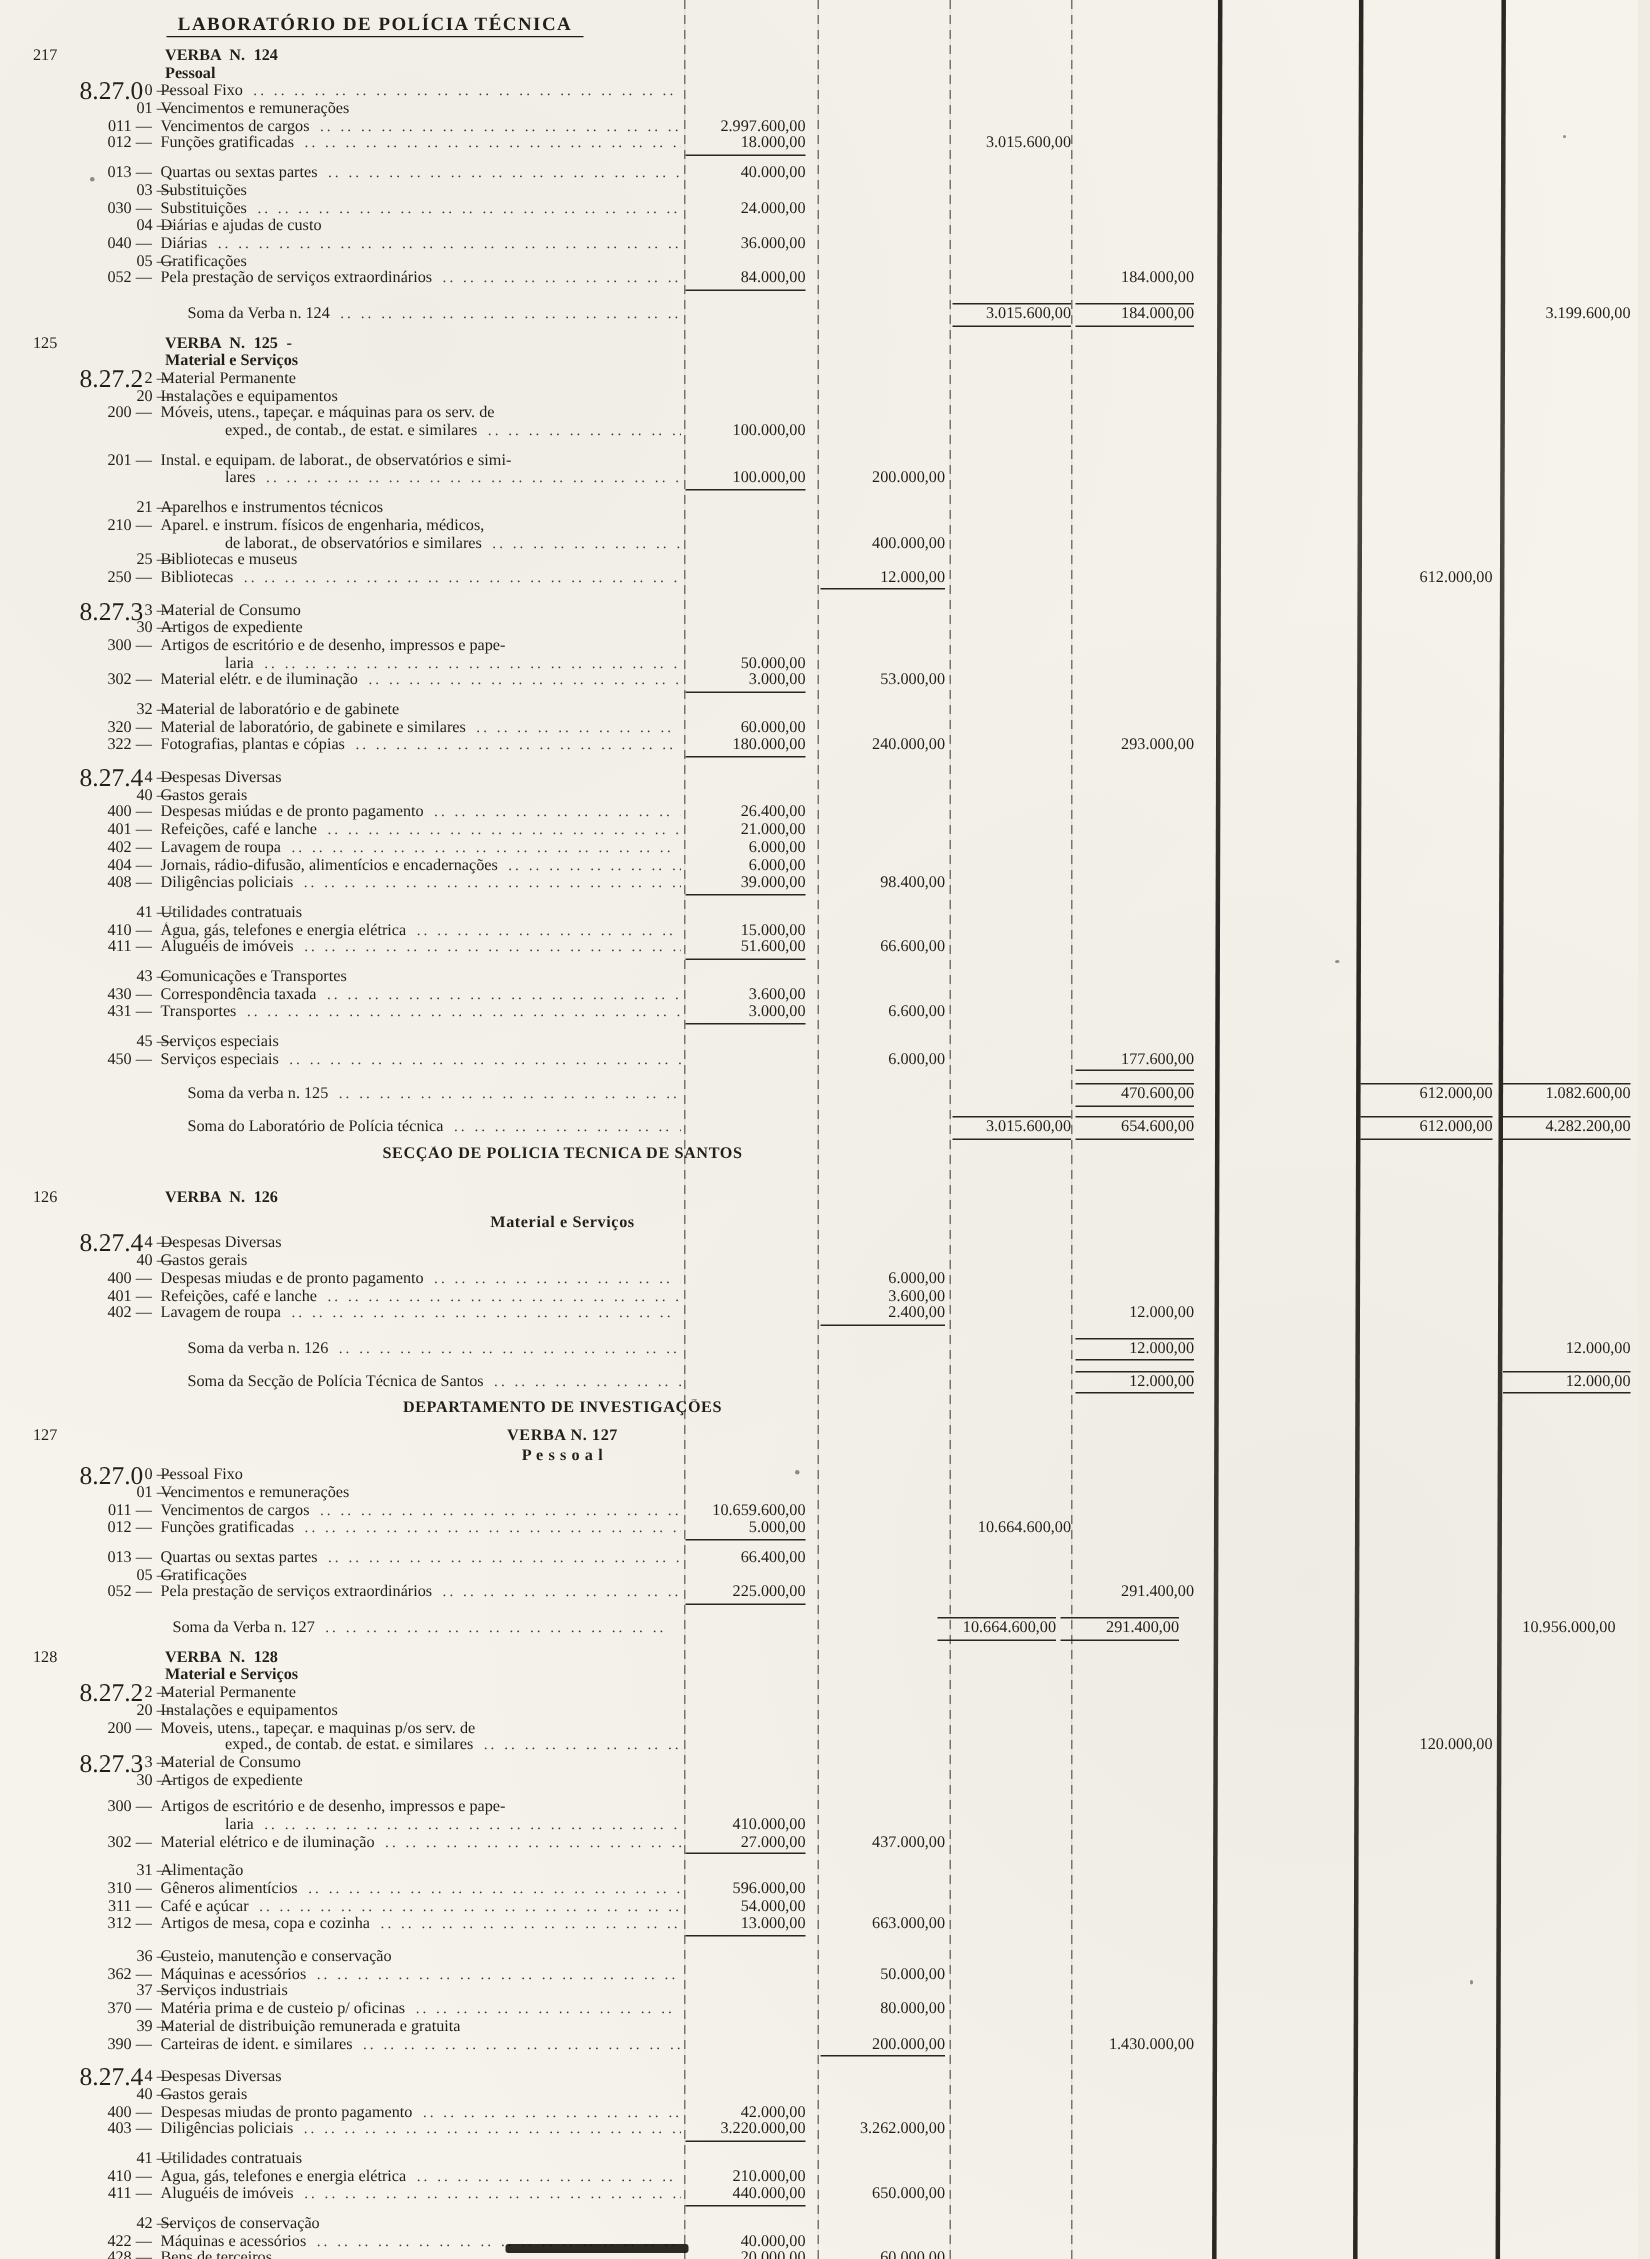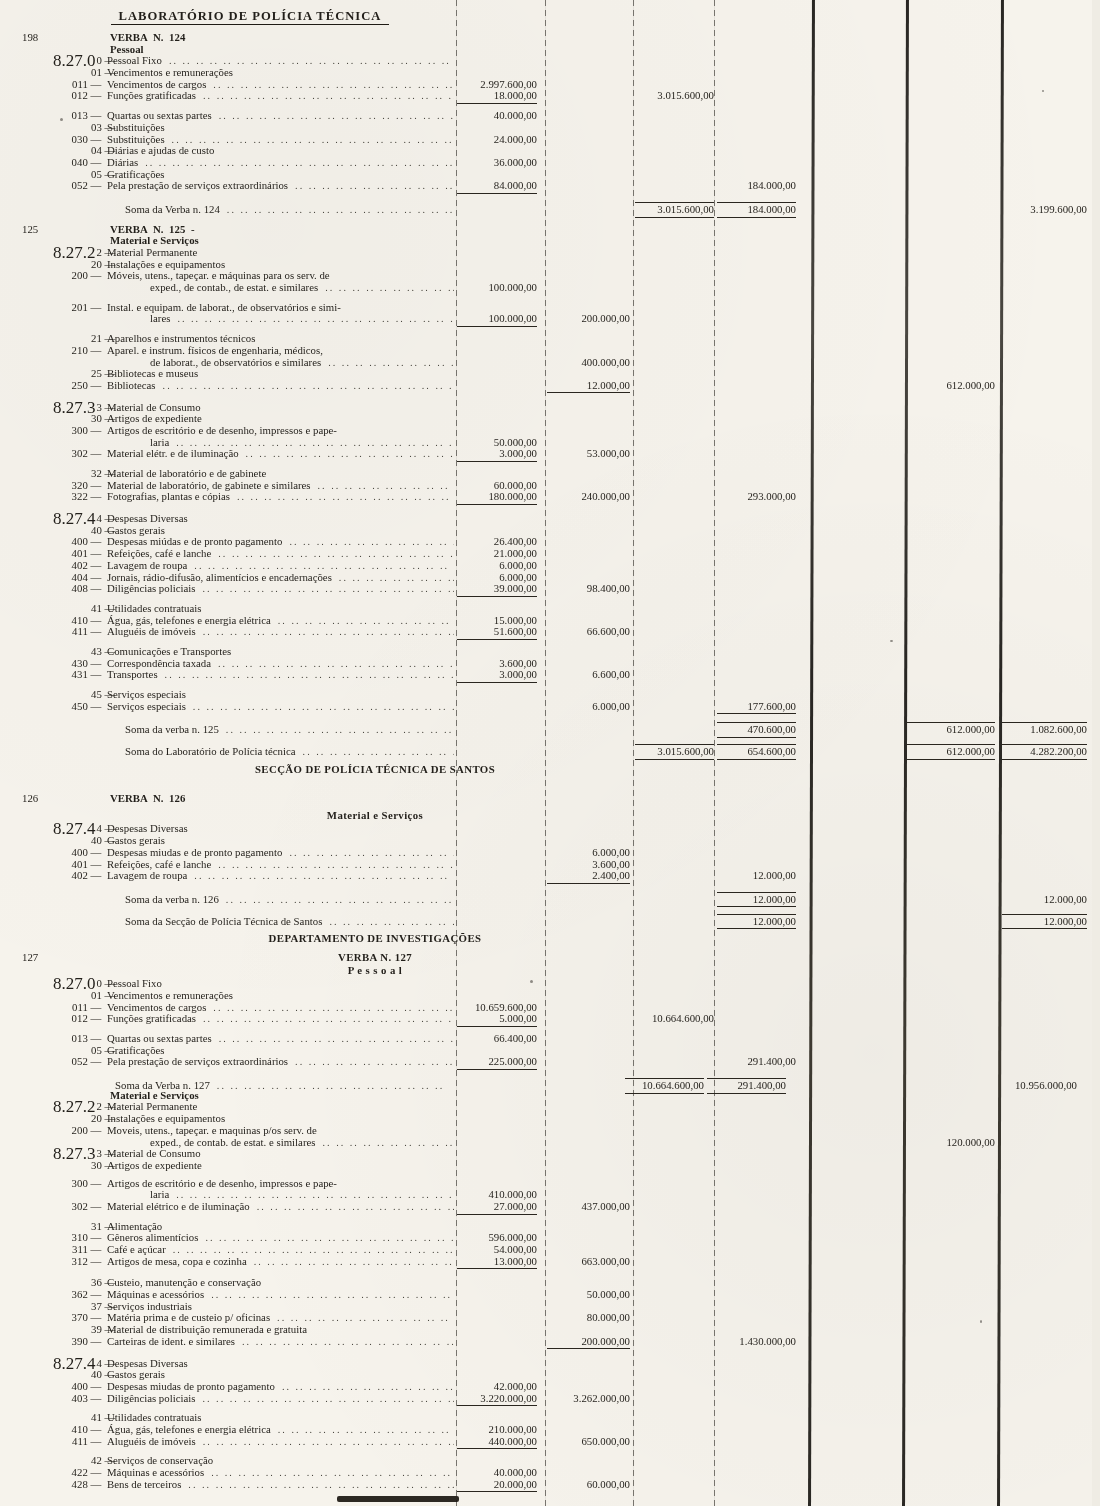--- a/index.html
+++ b/index.html
@@ -78,21 +78,21 @@
         <span class="centerwrap"><span class="ct">LABORATÓRIO DE POLÍCIA TÉCNICA</span></span>
         <span class="vc vc1"></span>
         <span class="vc vc2"></span>
         <span class="vc vc3"></span>
         <span class="vc vc4"></span>
         <span class="vc vcE"></span>
         <span class="vc vc5"></span>
         <span class="vc vc6"></span>
       </div>
       <div class="row verba" style="margin-top: 5px;">
-        <span class="m">198</span>
+        <span class="m">217</span>
         <span class="desc-area">
           <span class="txt">VERBA N. 124</span>
         </span>
         <span class="vc vc1"></span>
         <span class="vc vc2"></span>
         <span class="vc vc3"></span>
         <span class="vc vc4"></span>
         <span class="vc vcE"></span>
         <span class="vc vc5"></span>
         <span class="vc vc6"></span>
@@ -1167,20 +1167,33 @@
           <span class="amt rb rt">10.664.600,00</span>
         </span>
         <span class="vc vc4">
           <span class="amt rb rt">291.400,00</span>
         </span>
         <span class="vc vcE"></span>
         <span class="vc vc5"></span>
         <span class="vc vc6">
           <span class="amt">10.956.000,00</span>
         </span>
+      </div>
+      <div class="row verba" style="margin-top: 10px;">
+        <span class="m">128</span>
+        <span class="desc-area">
+          <span class="txt">VERBA N. 128</span>
+        </span>
+        <span class="vc vc1"></span>
+        <span class="vc vc2"></span>
+        <span class="vc vc3"></span>
+        <span class="vc vc4"></span>
+        <span class="vc vcE"></span>
+        <span class="vc vc5"></span>
+        <span class="vc vc6"></span>
       </div>
       <div class="row bold">
         <span class="desc-area">
           <span class="txt">Material e Serviços</span>
         </span>
         <span class="vc vc1"></span>
         <span class="vc vc2"></span>
         <span class="vc vc3"></span>
         <span class="vc vc4"></span>
         <span class="vc vcE"></span>

